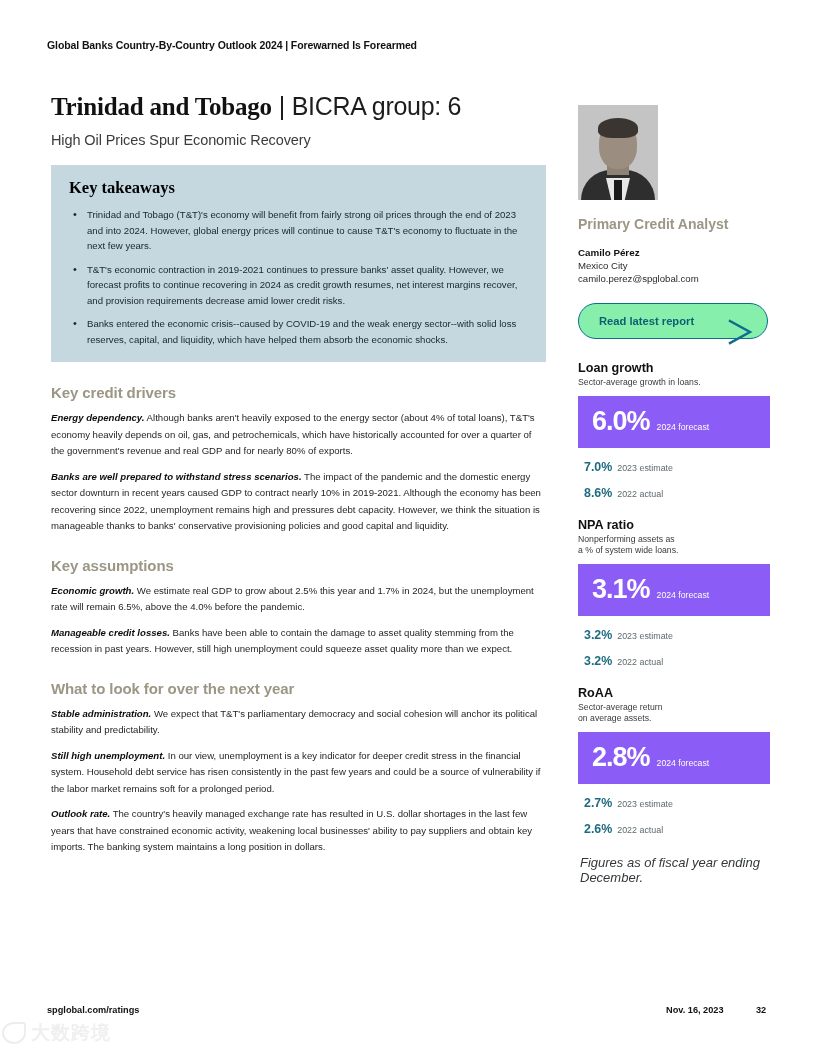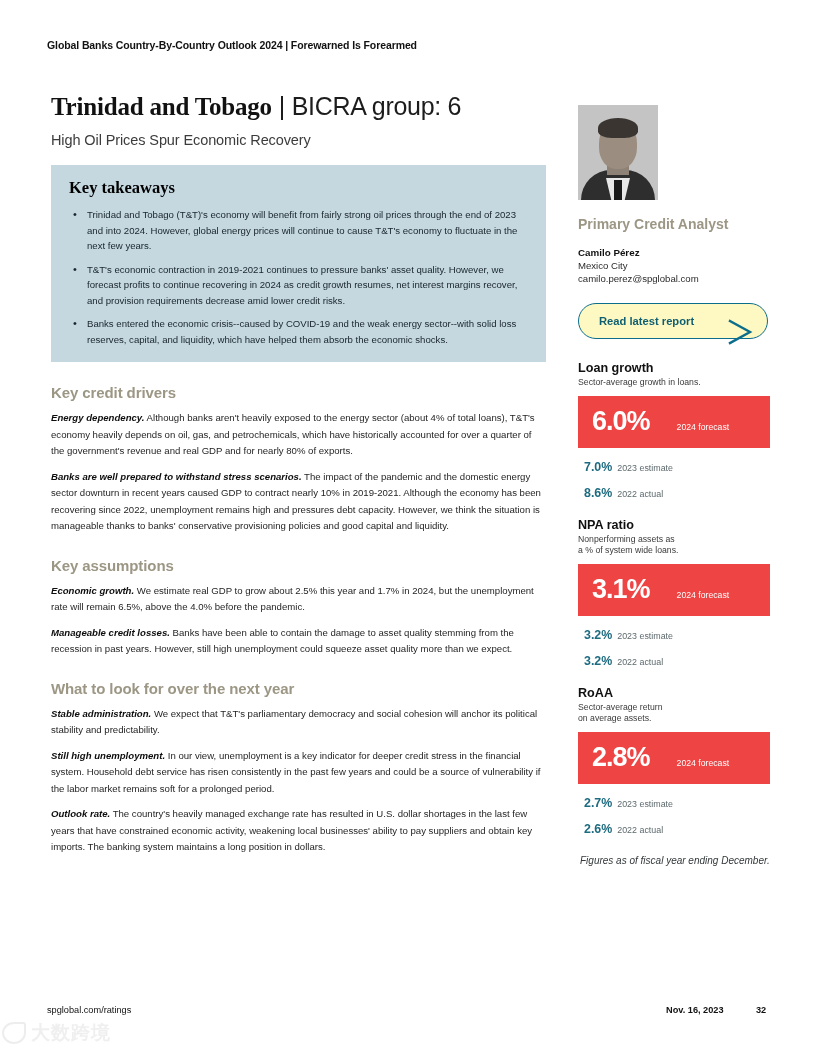--- a/index.html
+++ b/index.html
@@ -122,49 +122,49 @@
   .side-mail { font-size:9.6px; color:#2b2b2b; }
 
   
   .cta-wrap { position:relative; margin-top:19px; height:40px; width:192px; }
   .cta {
     position:absolute; left:0; top:0;
     width:190px; height:36px;
     border:1.6px solid #0d6e8c; border-radius:20px;
     display:flex; align-items:center;
     padding-left:20px;
-    background:#fef9c3;
+    background:#86efac;
   }
   .cta span { font-size:11.2px; font-weight:bold; color:#0f5f72; }
   .cta-arrow { position:absolute; left:146px; top:14px; }
 
   
   .metric { margin-top:18px; width:192px; }
   .metric-title { font-size:12.6px; font-weight:bold; color:#101010; margin-bottom:2px; }
   .metric-desc { font-size:8.7px; line-height:1.33; color:#3a3a3a; margin-bottom:7px; }
   .metric-band {
-    background:#ef4444; color:#ffffff;
+    background:#8b5cf6; color:#ffffff;
     height:52px; padding:0 0 0 14px;
-    display:flex; align-items:center;gap:20px;
+    display:flex; align-items:center;
   }
   .metric-band .big { font-size:27px; font-weight:bold; letter-spacing:-1px; line-height:1; }
   .metric-band .cap { font-size:8.7px; margin-left:7px; position:relative; top:5px; }
   .metric-row { margin-top:12px; display:flex; align-items:baseline; }
   .metric-row .val { font-size:12.4px; font-weight:bold; color:#1d6b80; padding-left:6px; }
   .metric-row .lbl { font-size:8.9px; color:#5e6a6e; margin-left:5px; }
 
   .figures-note {
-    margin-top:19px; font-size:10px; font-style:italic;
+    margin-top:19px; font-size:13px; font-style:italic;
     color:#33383a; padding-left:2px;
   }
 
   
   .foot-left {
     position:absolute; left:47px; top:1005px;
-    font-size:9.2px; font-weight:normal; color:#111;
+    font-size:9.2px; font-weight:bold; color:#111;
   }
   .foot-date {
     position:absolute; left:666px; top:1005px;
     font-size:9.2px; font-weight:bold; color:#111;
   }
   .foot-page {
     position:absolute; left:756px; top:1005px;
     font-size:9.2px; font-weight:bold; color:#111;
   }
 

